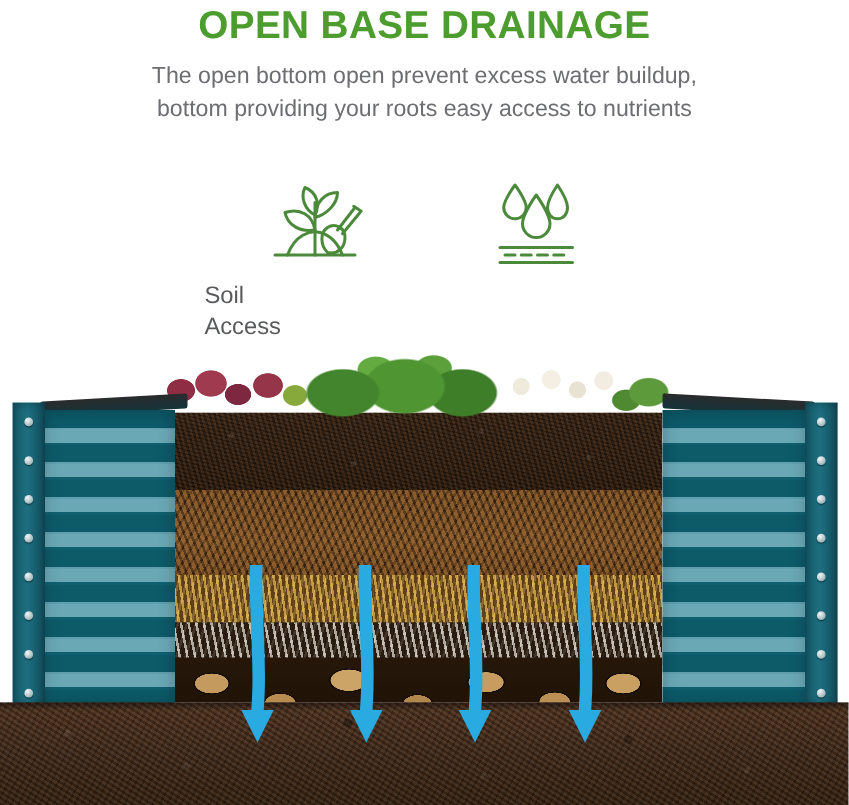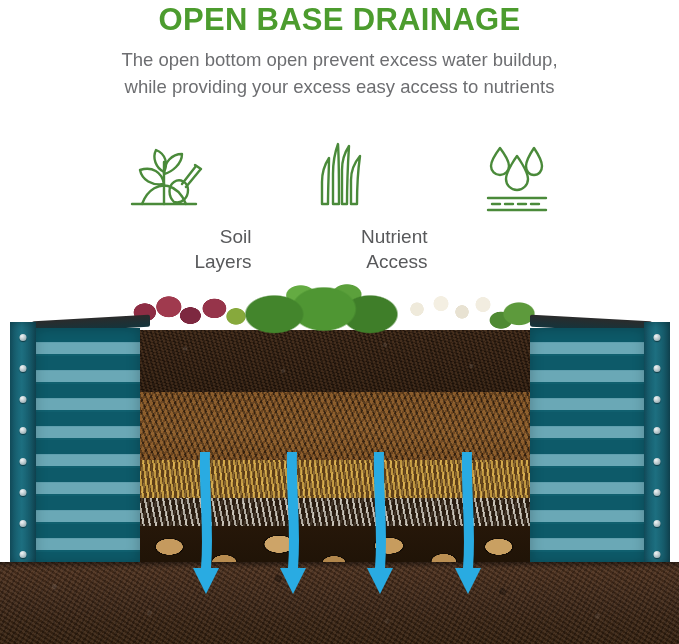--- a/index.html
+++ b/index.html
@@ -23,21 +23,21 @@
     font-size:18.5px;font-weight:300;color:#6d6e71;
     line-height:27px;margin-top:8px;
   }
   .subtitle div{white-space:nowrap;}
 
   
   .features{
     position:absolute;left:0;top:138px;width:679px;height:140px;
     display:flex;justify-content:center;align-items:flex-start;
   }
-  .feature{width:176px;text-align:right;}
+  .feature{width:176px;text-align:left;}
   .feature .ficon{height:78px;display:flex;align-items:center;justify-content:center;}
   .feature .flabel{
     margin-top:8px;font-size:19px;font-weight:300;color:#58595b;
     line-height:25px;
   }
   .feature .flabel span{display:block;}
 
   
   .scene{position:absolute;left:0;top:282px;width:679px;height:362px;overflow:hidden;}
 
@@ -195,21 +195,21 @@
 </style>
 </head>
 <body>
 
 <div id="page">
 
   <div class="header">
     <div class="title">OPEN BASE DRAINAGE</div>
     <div class="subtitle">
       <div>The open bottom open prevent excess water buildup,</div>
-      <div>while providing your excess easy access to nutrients</div>
+      <div>bottom providing your roots easy access to nutrients</div>
     </div>
   </div>
 
   <div class="features">
 
     <div class="feature">
       <div class="ficon ico">
         <svg width="80" height="74" viewBox="0 0 80 74" fill="none" stroke="#4a8a3a" stroke-width="2.4" stroke-linecap="round" stroke-linejoin="round">
 
           <path d="M8 64 H72"></path>
@@ -225,42 +225,24 @@
 
           <path d="M50 62 C44 56 44 46 50 42 C56 38 64 42 64 50 C64 58 58 64 50 62 Z"></path>
 
           <path d="M58 44 L72 26"></path>
           <path d="M62 47 L76 30"></path>
           <path d="M71 25 L77 29"></path>
         </svg>
       </div>
       <div class="flabel">
         <span>Soil</span>
-        <span>Layers</span>
-      </div>
-    </div>
-
-    <div class="feature">
-      <div class="ficon ico">
-        <svg width="80" height="74" viewBox="0 0 80 74" fill="none" stroke="#4a8a3a" stroke-width="2.4" stroke-linecap="round" stroke-linejoin="round">
-
-          <path d="M22 64 V42 C22 32 25 24 29 18 C29 30 28 46 28 64 Z"></path>
-
-          <path d="M33 64 V34 C33 22 35 12 38 4 C39 20 39 44 39 64 Z"></path>
-
-          <path d="M42 64 V30 C42 20 45 12 49 6 C48 22 47 46 47 64 Z"></path>
-
-          <path d="M51 64 V40 C51 30 55 22 60 16 C58 30 57 48 57 64 Z"></path>
-        </svg>
-      </div>
-      <div class="flabel">
-        <span>Nutrient</span>
         <span>Access</span>
       </div>
     </div>
+
 
     <div class="feature">
       <div class="ficon ico">
         <svg width="80" height="74" viewBox="0 0 80 74" fill="none" stroke="#4a8a3a" stroke-width="2.4" stroke-linecap="round" stroke-linejoin="round">
 
           <path d="M24 8 C24 8 15 20 15 26 C15 31 19 35 24 35 C29 35 33 31 33 26 C33 20 24 8 24 8 Z"></path>
 
           <path d="M58 8 C58 8 50 20 50 26 C50 31 53 35 58 35 C63 35 66 31 66 26 C66 20 58 8 58 8 Z"></path>
 
           <path d="M41 16 C41 16 30 31 30 39 C30 45 35 50 41 50 C47 50 52 45 52 39 C52 31 41 16 41 16 Z"></path>

